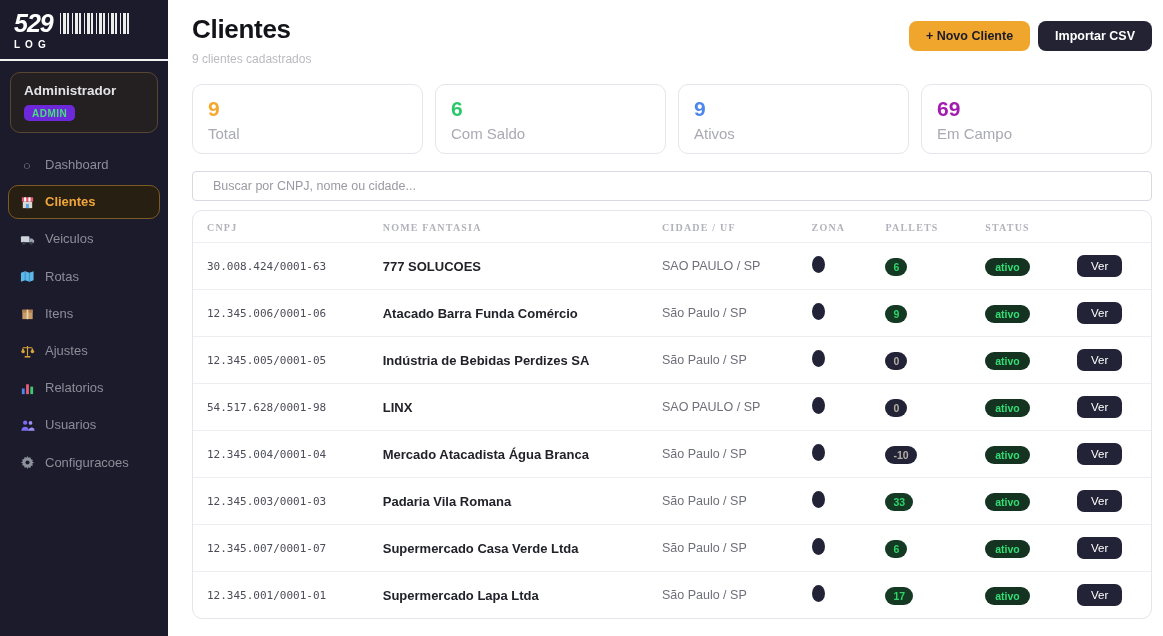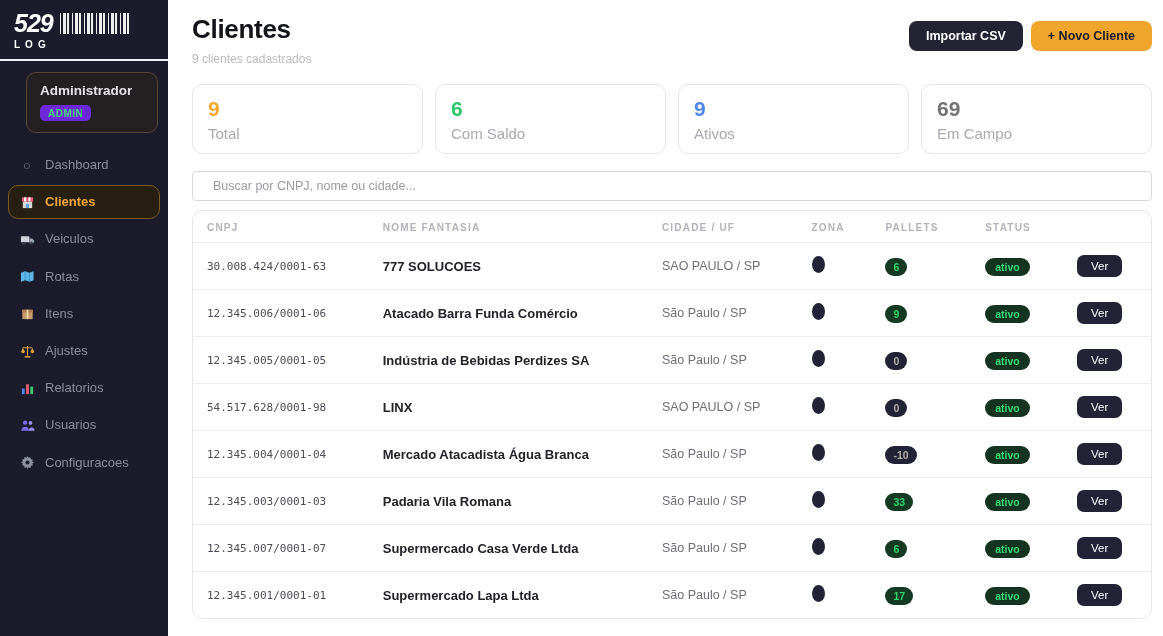--- a/index.html
+++ b/index.html
@@ -35,21 +35,21 @@
         #ffffff 3px 6px, transparent 6px 7.5px,
         #ffffff 7.5px 9px, transparent 9px 12px);
     opacity:.92;
   }
   .logo-sub {
     color:#ffffff; font-size:10px; font-weight:700;
     letter-spacing:5px; margin-top:3px;
   }
 
   .admin-card {
-    margin:11px 10px 2px 26px;
+    margin:11px 10px 2px 10px;
     background:#242021;
     border:1px solid #564733;
     border-radius:10px;
     padding:10px 13px 11px 13px;
   }
   .admin-name { color:#e3e3e7; font-size:13.5px; font-weight:600; }
   .admin-badge {
     display:inline-block; margin-top:7px;
     background:#6d28d9; color:#45e07c;
     font-size:10px; font-weight:700; letter-spacing:.5px;
@@ -98,21 +98,21 @@
     font-family:Liberation Sans, sans-serif; outline:none; display:block;
   }
   .search-input::placeholder { color:#9a9aa4; }
 
   .table-card { border:1px solid #e5e5ec; border-radius:10px; overflow:hidden; background:#fff; }
   table { width:100%; border-collapse:collapse; }
   th, td { text-align:left; padding:12px 8px 12px 0; }
   th:first-child, td:first-child { padding-left:14px; }
   thead th {
     font-size:10px; font-weight:700; letter-spacing:1.2px;
-    color:#b2b2bc; padding-top:11px; padding-bottom:9px;
+    color:#b2b2bc; padding-top:11px; padding-bottom:9px;font-family:Liberation Serif, serif;
   }
   tbody td { border-top:1px solid #ededf2; height:42px; vertical-align:middle; }
   .cnpj { font-family:"DejaVu Sans Mono", monospace; font-size:11px; color:#4c4c58; }
   .cname { font-size:13px; font-weight:600; color:#22222b; }
   .city { font-size:12.5px; color:#6f6f7a; }
   .zona-pill { display:inline-block; width:13px; height:17px; background:#232338; border-radius:50%; }
   .pill {
     display:inline-block; min-width:13px; text-align:center;
     font-size:10.5px; font-weight:700; padding:3px 8px; border-radius:10px;
   }
@@ -232,40 +232,40 @@
   </nav>
 </aside>
 
 <main class="main">
   <div class="page-header">
     <div>
       <h1 class="page-title">Clientes</h1>
       <div class="page-subtitle">9 clientes cadastrados</div>
     </div>
     <div class="header-actions">
+      <button class="btn btn-orange">+ Novo Cliente</button>
       <button class="btn btn-dark">Importar CSV</button>
-      <button class="btn btn-orange">+ Novo Cliente</button>
     </div>
   </div>
 
   <div class="stats">
     <div class="stat-card">
       <div class="stat-value" style="color: rgb(245, 168, 45);">9</div>
       <div class="stat-label">Total</div>
     </div>
     <div class="stat-card">
       <div class="stat-value" style="color: rgb(45, 199, 109);">6</div>
       <div class="stat-label">Com Saldo</div>
     </div>
     <div class="stat-card">
       <div class="stat-value" style="color: rgb(79, 134, 236);">9</div>
       <div class="stat-label">Ativos</div>
     </div>
     <div class="stat-card">
-      <div class="stat-value" style="color: #737373;">69</div>
+      <div class="stat-value" style="color: #a21caf;">69</div>
       <div class="stat-label">Em Campo</div>
     </div>
   </div>
 
   <input class="search-input" type="text" placeholder="Buscar por CNPJ, nome ou cidade..." style="">
 
   <div class="table-card">
     <table>
       <colgroup>
         <col style="width:190px">

